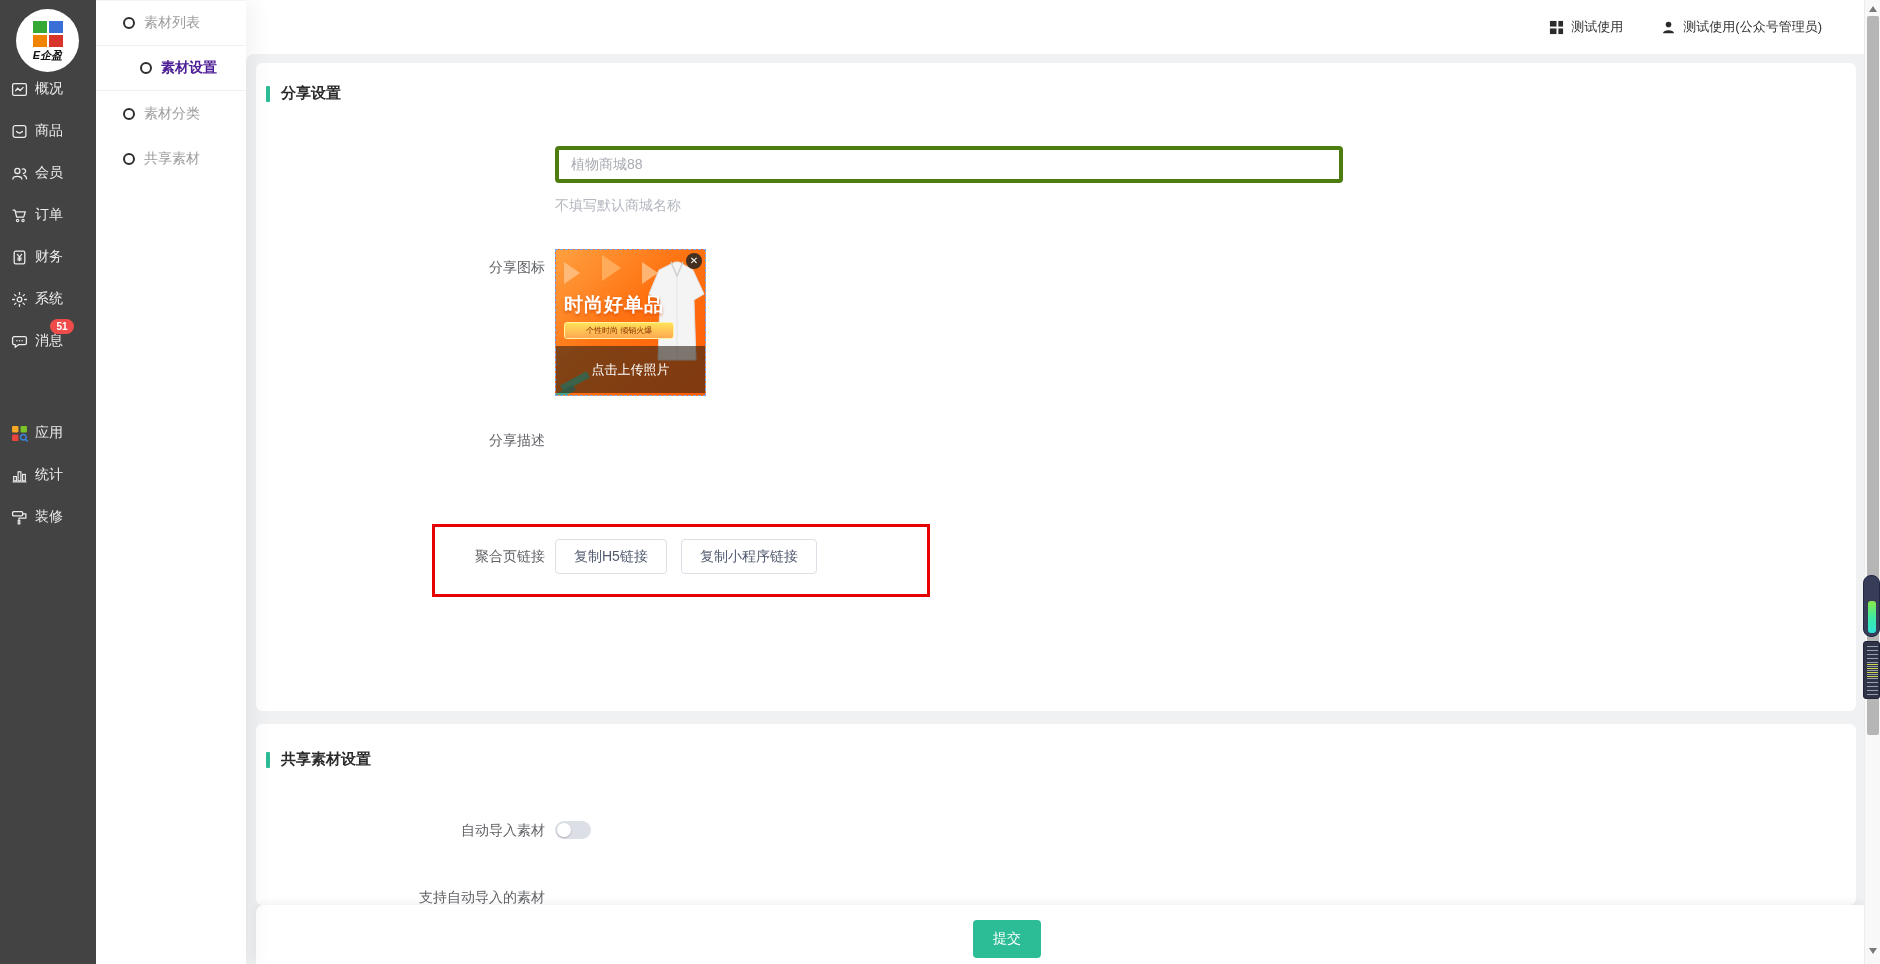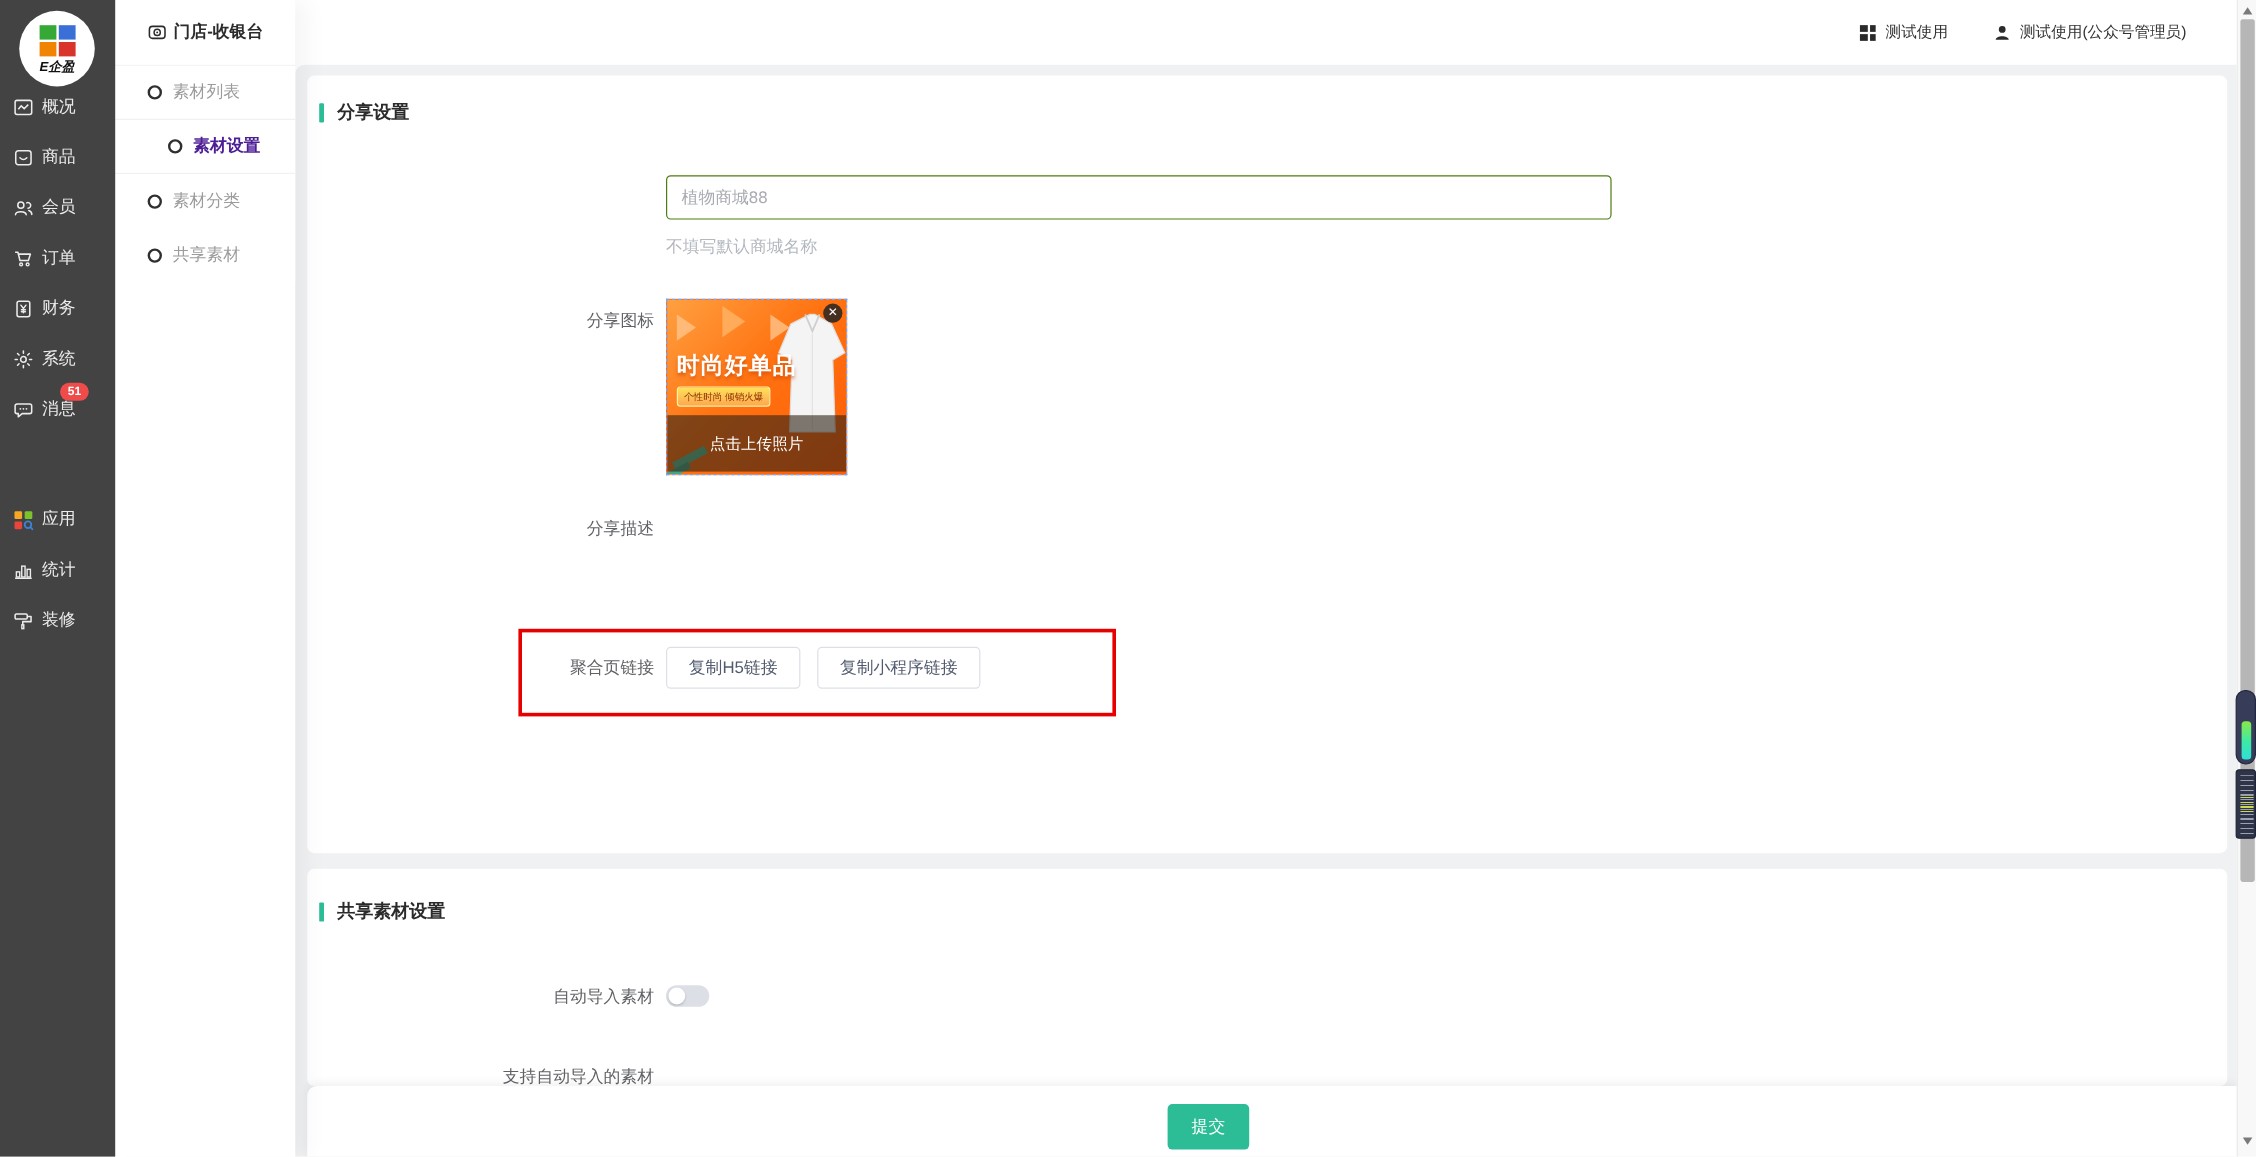--- a/index.html
+++ b/index.html
@@ -47,35 +47,35 @@
   .card { position:absolute; left:10px; width:1600px; background:#fff; border-radius:6px; }
   .card1 { top:9px; height:648px; }
   .card2 { top:670px; height:181px; overflow:hidden; }
   .section-title { position:absolute; left:10px; display:flex; align-items:center; gap:11px; }
   .section-bar { width:4px; height:16px; background:#2cbd96; border-radius:1px; }
   .section-text { font-size:15px; font-weight:bold; color:#2b2b2b; }
 
   .flabel { position:absolute; left:0; width:289px; text-align:right; font-size:14px; color:#606266; }
   .fctl { position:absolute; left:299px; }
 
-  .text-input { width:788px; height:37px; border:1px solid #4d7c0f; border-radius:4px; padding:0 12px;
+  .text-input { width:788px; height:37px; border:4px solid #4d7c0f; border-radius:4px; padding:0 12px;
     font-size:14px; color:#a8abb2; background:#fff; outline:none; font-family:inherit; }
   .help-text { position:absolute; left:299px; top:134px; font-size:14px; color:#b3b8bf; }
 
   
   .upload-box { position:relative; width:151px; height:147px; border:1px dashed #79a7f5; cursor:pointer;
     background:linear-gradient(135deg,#ffa040 0%,#ff7312 45%,#ff5c06 100%); overflow:hidden; }
   .arrow-tri { position:absolute; width:0; height:0; border-style:solid; border-color:transparent; opacity:.8; }
   .a1 { left:8px; top:12px; border-width:11px 0 11px 16px; border-left-color:#ffc38a; }
   .a2 { left:46px; top:5px; border-width:13px 0 13px 19px; border-left-color:#ffb467; }
   .a3 { left:86px; top:12px; border-width:11px 0 11px 16px; border-left-color:#ffc38a; }
   .shirt { position:absolute; right:0px; top:10px; }
   .img-headline { position:absolute; left:8px; top:42px; font-size:19px; font-weight:bold; color:#fff;
     letter-spacing:1px; text-shadow:0 2px 3px rgba(190,60,0,.55); white-space:nowrap; }
-  .img-badge { position:absolute; left:8px; top:72px; padding:2px 5px; font-size:8px; color:#8a2d00;
+  .img-badge { position:absolute; left:8px; top:72px; padding:2px 21px; font-size:8px; color:#8a2d00;
     background:linear-gradient(180deg,#ffe259,#ffa751); border:1px solid #fff3a0; border-radius:3px; white-space:nowrap; }
   .teal-deco1 { position:absolute; left:4px; top:128px; width:30px; height:7px; background:#35d0ae;
     transform:rotate(-28deg); opacity:.85; }
   .teal-deco2 { position:absolute; left:-4px; top:140px; width:24px; height:6px; background:#27ab97;
     transform:rotate(-28deg); opacity:.85; }
   .upload-overlay { position:absolute; left:0; top:96px; width:100%; height:47px; background:rgba(45,33,22,.6);
     display:flex; align-items:center; justify-content:center; font-size:13px; color:#fff; }
   .close-btn { position:absolute; top:3px; right:3px; width:16px; height:16px; border-radius:50%;
     background:rgba(35,35,35,.85); color:#fff; font-size:10px; line-height:15px; text-align:center; cursor:pointer; }
 
@@ -233,28 +233,20 @@
             <path d="M11 4.5 h3 v4 h-6.5 v2.5" fill="none" stroke="#ececec" stroke-width="1.2" stroke-linejoin="round"></path>
             <rect x="6.8" y="11" width="1.5" height="3" fill="none" stroke="#ececec" stroke-width="1.1"></rect>
           </svg>
         <span class="lbl">装修</span>
       </div>
 
     </div>
   </nav>
 
   <nav class="submenu">
-    <div class="submenu-header">
-      <svg width="16" height="16" viewBox="0 0 16 16">
-          <rect x="1.5" y="3" width="13" height="10" rx="2.5" fill="none" stroke="#2b2b2b" stroke-width="1.3"></rect>
-          <circle cx="8" cy="8" r="2.6" fill="none" stroke="#2b2b2b" stroke-width="1.2"></circle>
-          <circle cx="8" cy="8" r=".8" fill="#2b2b2b"></circle>
-        </svg>
-      <span>门店-收银台</span>
-    </div>
     <div class="submenu-nav">
       <div class="submenu-item bordered">
         <span class="ring"></span>
         <span>素材列表</span>
       </div>
       <div class="submenu-item bordered active">
         <span class="ring"></span>
         <span>素材设置</span>
       </div>
       <div class="submenu-item">

